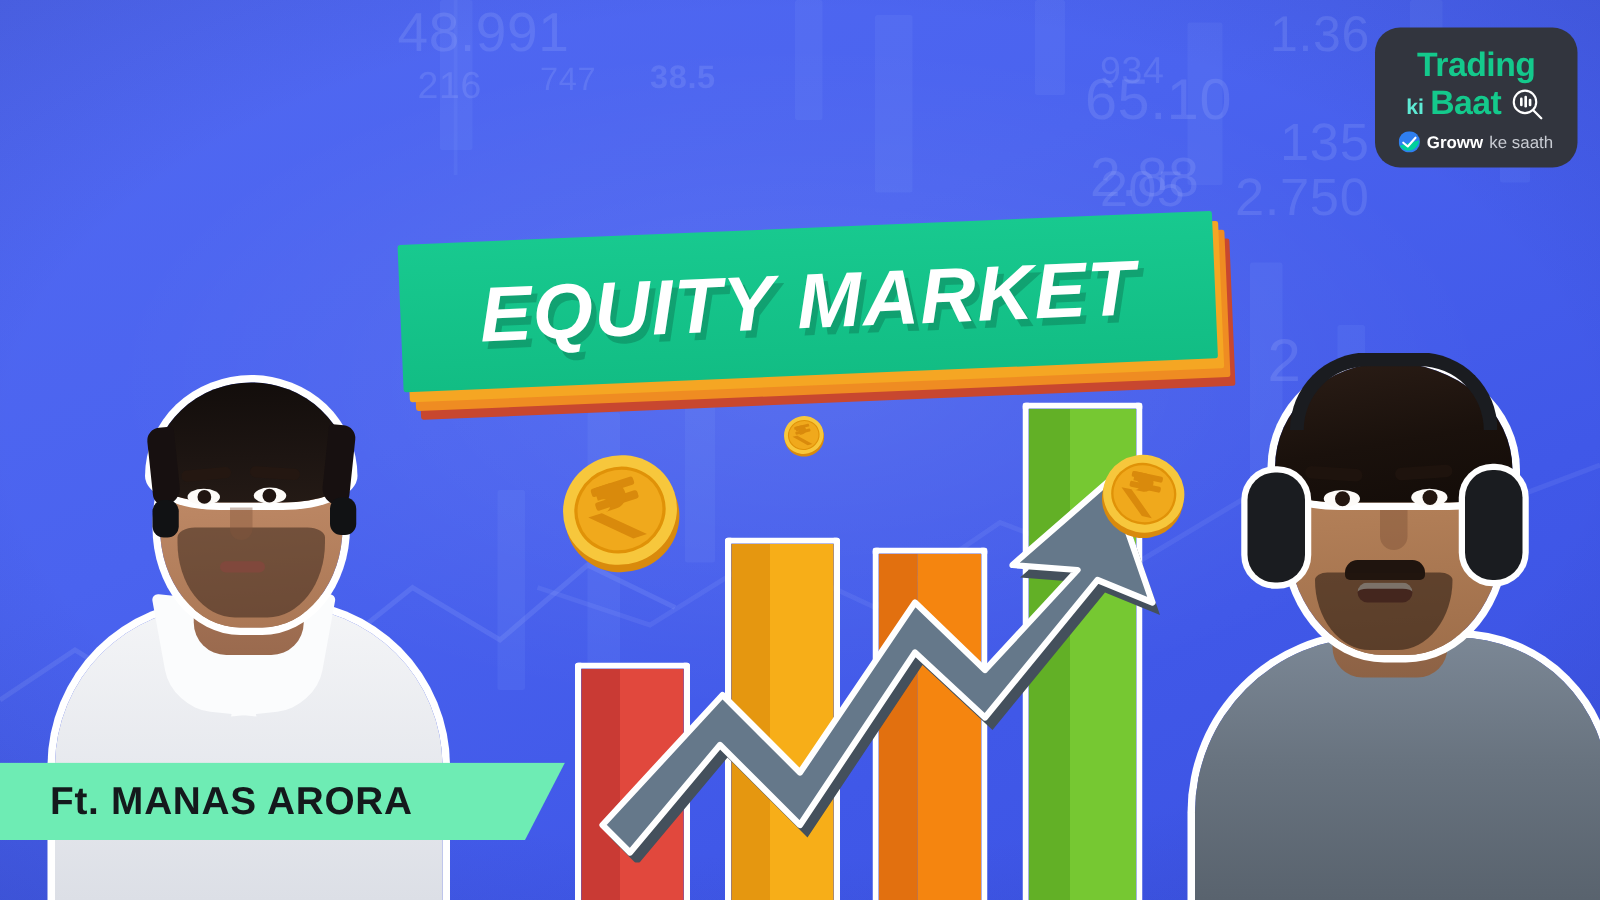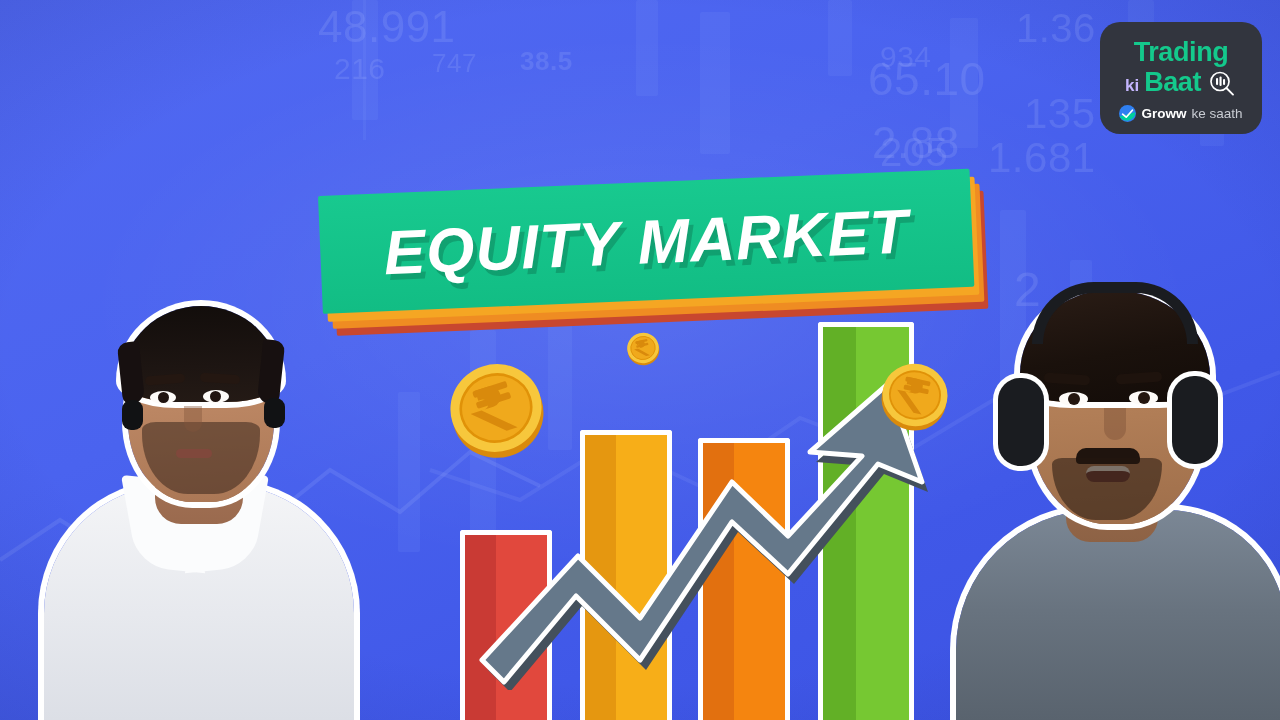--- a/index.html
+++ b/index.html
@@ -258,21 +258,21 @@
   
   .logo{
     position:absolute; right:18px; top:22px;
     width:162px; height:112px;
     background:#32353e; border-radius:20px;
     padding:14px 12px 10px;
     display:flex; flex-direction:column; align-items:center; justify-content:center;
   }
   .logo-r1{ font-size:27px; font-weight:bold; color:#14c98c; line-height:1; letter-spacing:-.4px; }
   .logo-r2{ display:flex; align-items:flex-end; gap:5px; line-height:1; margin-top:3px; }
-  .logo-ki{ font-size:17px; font-weight:bold; color:#c4b5fd; padding-bottom:2px; }
+  .logo-ki{ font-size:17px; font-weight:bold; color:#5eead4; padding-bottom:2px; }
   .logo-baat{ font-size:27px; font-weight:bold; color:#14c98c; letter-spacing:-.4px; }
   .logo-mag{ margin-left:1px; margin-bottom:-3px; }
   .logo-r3{ display:flex; align-items:center; gap:5px; margin-top:9px; }
   .logo-groww{ font-size:13.5px; font-weight:bold; color:#ffffff; }
   .logo-sub{ font-size:13.5px; color:#c9ccd3; }
 </style>
 </head>
 <body>
 
 <div class="stage">
@@ -306,21 +306,21 @@
       <div class="ghost-num" style="left: 318px; top: 2px; font-size: 44px;">48.991</div>
       <div class="ghost-num" style="left: 334px; top: 52px; font-size: 30px;">216</div>
       <div class="ghost-num" style="left: 432px; top: 48px; font-size: 26px;">747</div>
       <div class="ghost-num" style="left: 520px; top: 46px; font-size: 26px; font-weight: bold;">38.5</div>
       <div class="ghost-num" style="left: 1016px; top: 6px; font-size: 40px;">1.36</div>
       <div class="ghost-num" style="left: 880px; top: 40px; font-size: 30px; text-align: center;">934</div>
       <div class="ghost-num" style="left: 868px; top: 52px; font-size: 46px;">65.10</div>
       <div class="ghost-num" style="left: 880px; top: 96px; font-size: 40px; margin-top: 34px;">205</div>
       <div class="ghost-num" style="left: 872px; top: 118px; font-size: 44px;">2.88</div>
       <div class="ghost-num" style="left: 1024px; top: 90px; font-size: 42px;">135</div>
-      <div class="ghost-num" style="left: 988px; top: 134px; font-size: 42px;">1.681</div>
+      <div class="ghost-num" style="left: 988px; top: 134px; font-size: 42px;">2.750</div>
       <div class="ghost-num" style="left: 1014px; top: 262px; font-size: 48px;">2</div>
       <div class="ghost-num" style="left: 828px; top: 320px; font-size: 36px;">9.01</div>
       <div class="ghost-num" style="left: 1132px; top: 300px; font-size: 34px;">07</div>
     </div>
 
   <div class="person p-left">
     <div class="pl-body"></div>
     <div class="pl-collar-l"></div>
     <div class="pl-collar-r"></div>
     <div class="pl-neck"></div>
@@ -425,20 +425,23 @@
 
     <div class="banner-wrap">
       <div class="bn sh3"></div>
       <div class="bn sh2"></div>
       <div class="bn sh1"></div>
       <div class="bn top"></div>
       <div class="bn-text">EQUITY MARKET</div>
     </div>
   </div>
 
+  <div class="name-strip">
+    <span>Ft. MANAS ARORA</span>
+  </div>
 
   <div class="logo">
     <div class="logo-r1">Trading</div>
     <div class="logo-r2">
       <span class="logo-ki">ki</span>
       <span class="logo-baat">Baat</span>
       <svg class="logo-mag" width="30" height="30" viewBox="0 0 30 30">
         <circle cx="13" cy="12.5" r="9" fill="none" stroke="#ffffff" stroke-width="1.7"></circle>
         <line x1="19.4" y1="19" x2="26" y2="25.6" stroke="#ffffff" stroke-width="1.9" stroke-linecap="round"></line>
         <rect x="9" y="9" width="2.1" height="7" rx="1" fill="#ffffff"></rect>

